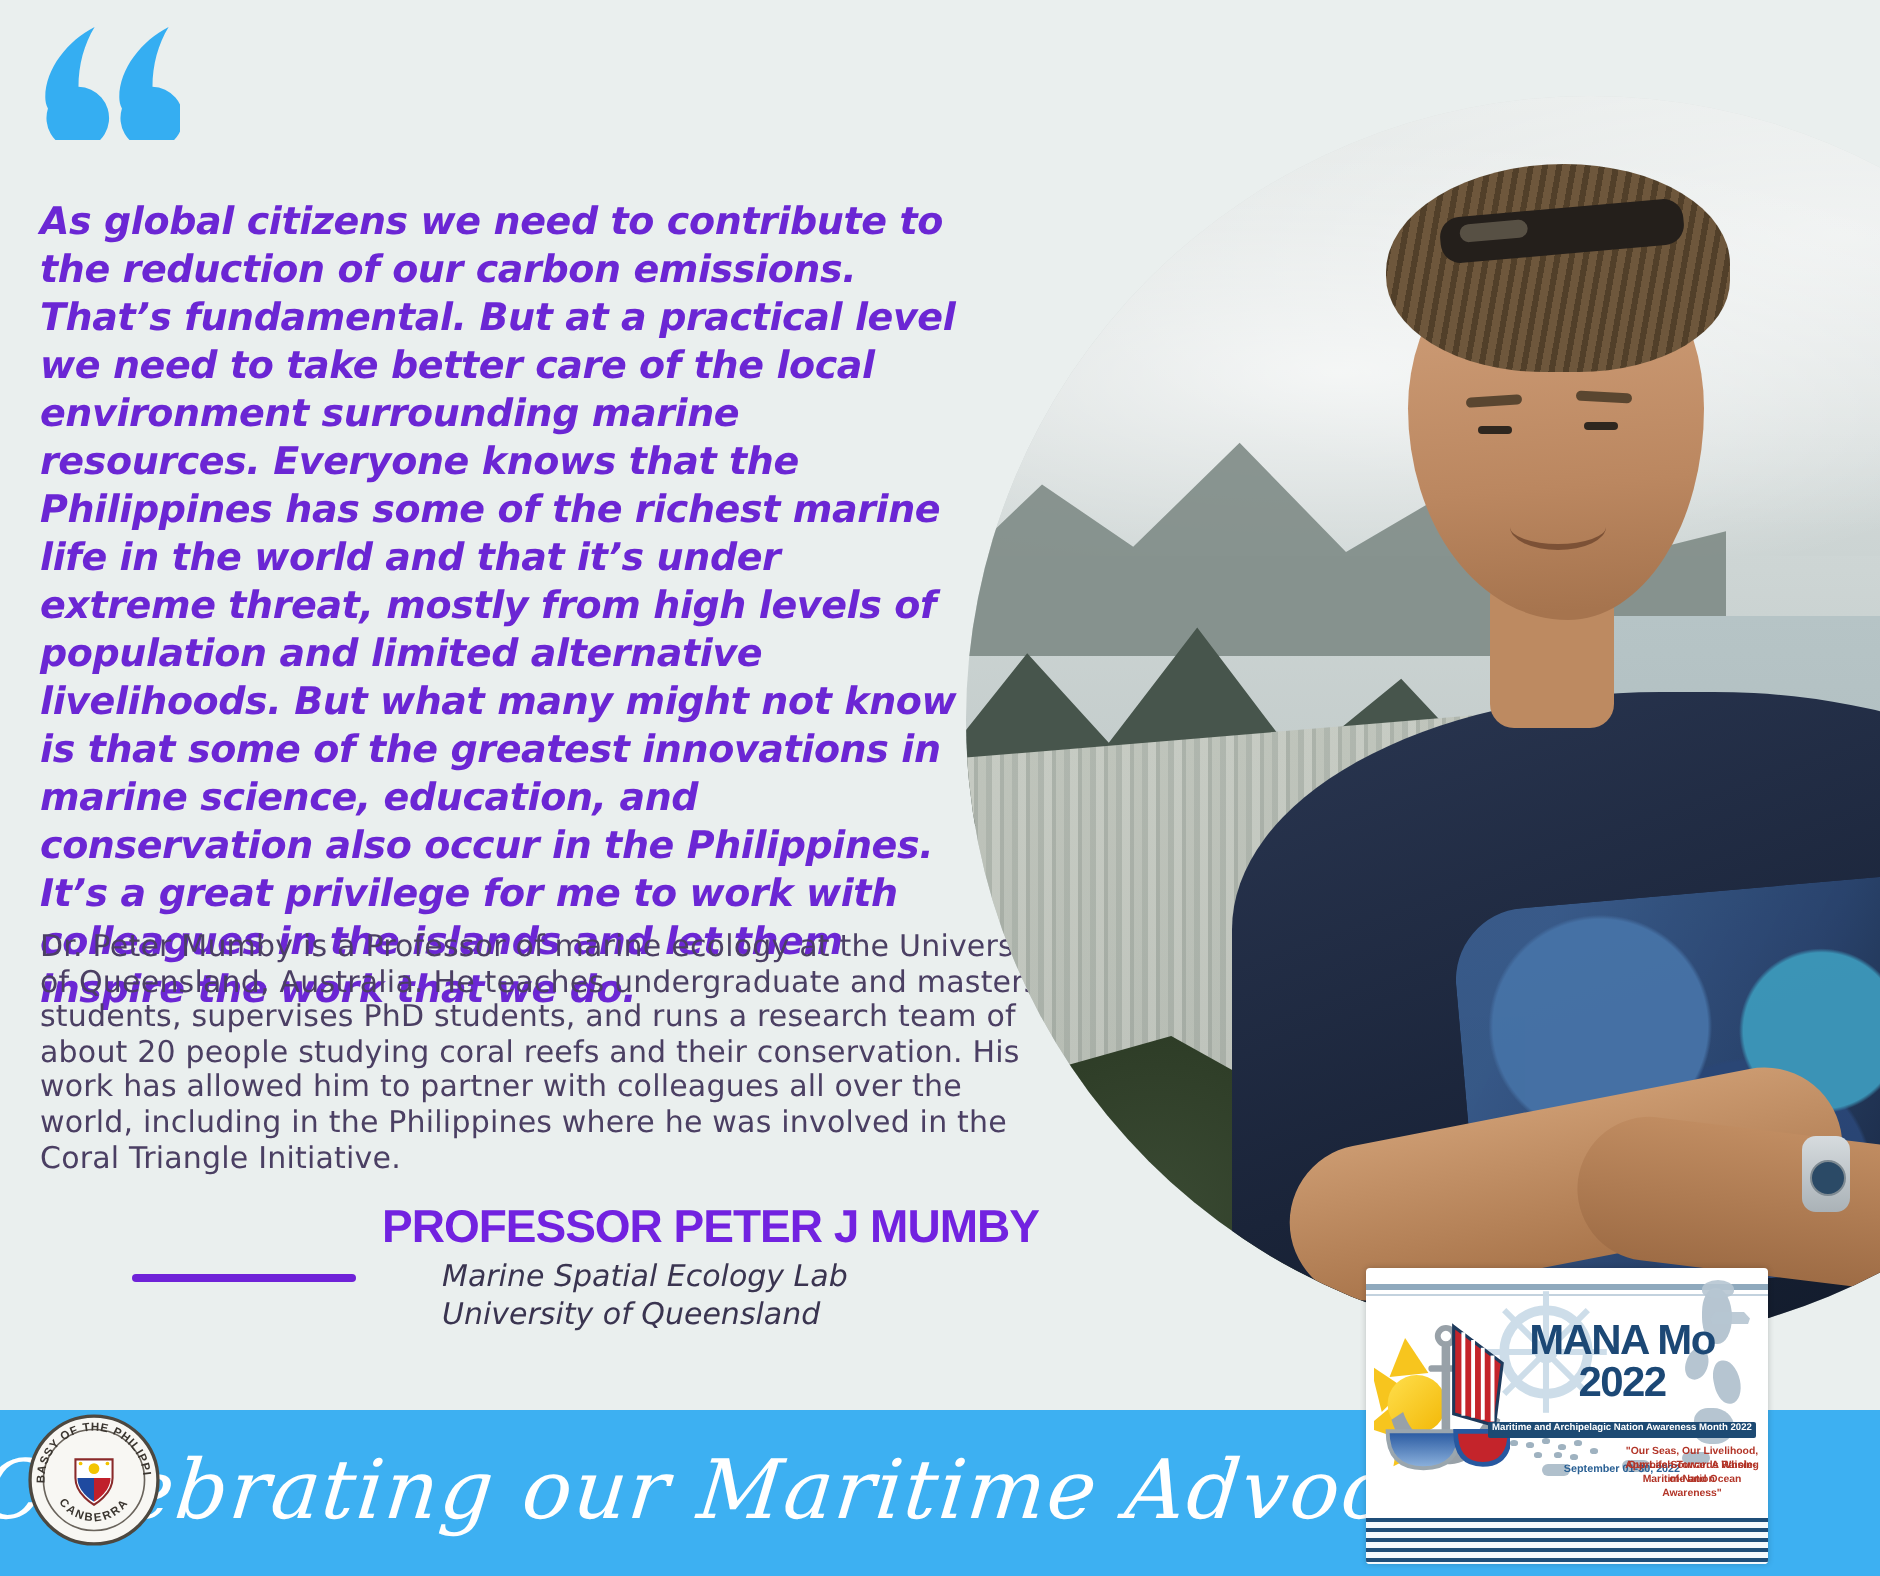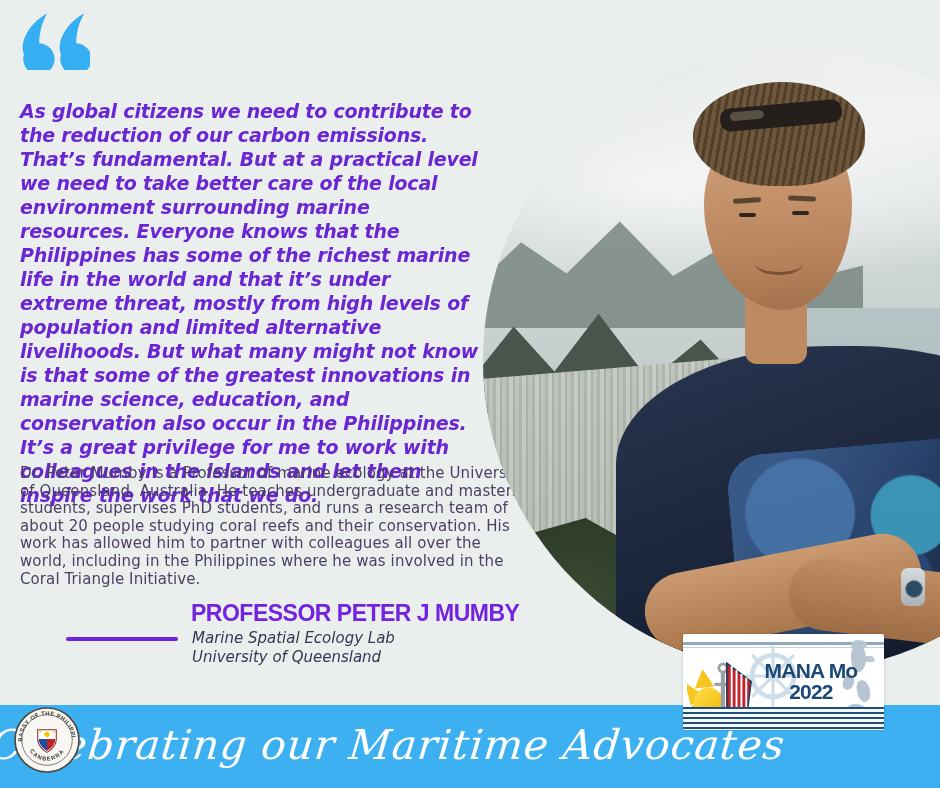--- a/index.html
+++ b/index.html
@@ -21,21 +21,21 @@
     position:absolute;left:20px;top:450px;width:508px;
     font-size:15px;line-height:17.6px;color:#4B3F63;letter-spacing:0.1px;
   }
 
   
   .prof-name{
     position:absolute;left:191px;top:600px;width:340px;white-space:nowrap;
     font-family:"Liberation Sans",sans-serif;font-weight:bold;
     font-size:23px;letter-spacing:-0.5px;color:#7222E0;
   }
-  .cred-row{position:absolute;left:66px;top:629px;display:flex;align-items:flex-start;}
+  .cred-row{position:absolute;left:66px;top:629px;display:flex;align-items:flex-start;gap:29px;}
   .cred-line{width:112px;height:4px;background:#6F22D8;margin-top:8px;margin-right:14px;border-radius:2px;}
   .cred-block{font-style:italic;font-size:15px;line-height:19px;color:#3A3450;}
 
   
   .photo{
     position:absolute;left:483px;top:48px;width:624px;height:624px;border-radius:50%;
     overflow:hidden;background:linear-gradient(180deg,#dde2e1 0%,#cdd5d4 38%,#c3cccb 55%,#b9c2c0 100%);
   }
   .photo *{position:absolute;}
   .ph-clouds{left:0;top:0;width:100%;height:230px;
@@ -85,21 +85,21 @@
   .banner{position:absolute;left:0;top:705px;width:940px;height:83px;background:#3DB0F2;}
   .banner-script{
     position:absolute;left:92px;top:710px;width:592px;height:70px;
     display:flex;align-items:center;justify-content:center;
     font-family:"DejaVu Serif",serif;font-style:italic;
     font-size:41px;color:#ffffff;letter-spacing:1px;transform:skewX(-6deg);white-space:nowrap;
   }
   .seal{position:absolute;left:14px;top:707px;width:66px;height:66px;}
 
   
-  .mana-card{position:absolute;left:683px;top:634px;width:201px;height:96px;background:#ffffff;
+  .mana-card{position:absolute;left:683px;top:634px;width:201px;height:148px;background:#ffffff;
     border-radius:2px;overflow:hidden;box-shadow:0 0 3px rgba(0,0,0,.2);}
   .mana-card *{position:absolute;}
   .card-topline{left:0;top:8px;width:100%;height:3px;background:#8FA9BD;}
   .card-topline2{left:0;top:13px;width:100%;height:1px;background:#c3d2de;}
   .card-wheel{left:52px;top:4px;width:76px;height:76px;opacity:.95;}
   .card-map{left:150px;top:10px;width:46px;height:90px;}
   .blob{background:#b6c5d1;border-radius:45% 55% 50% 50%;}
   .b1{left:18px;top:0;width:15px;height:28px;}
   .b2{left:10px;top:30px;width:11px;height:16px;transform:rotate(20deg);}
   .b3{left:24px;top:36px;width:13px;height:22px;transform:rotate(-12deg);}

